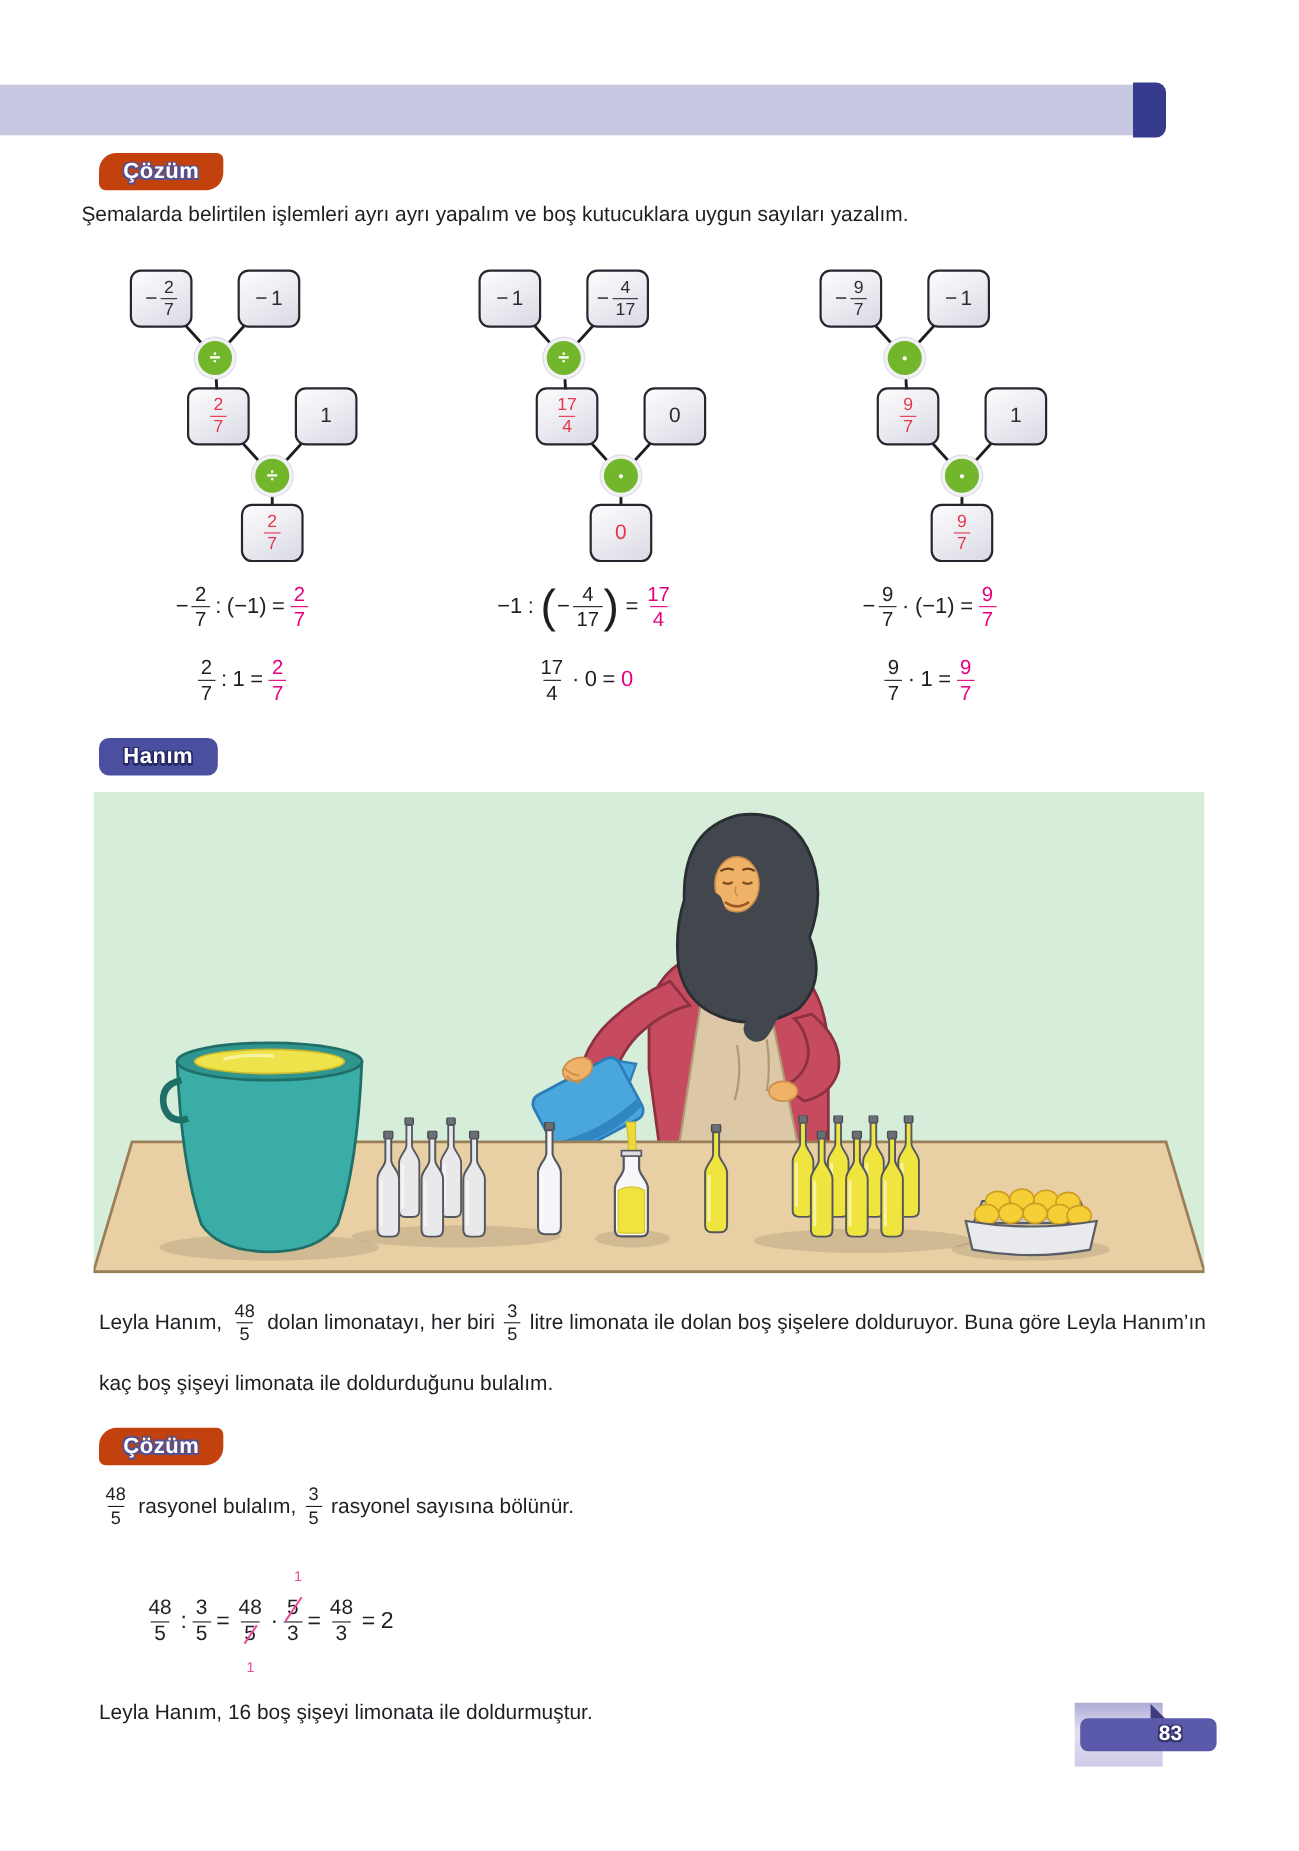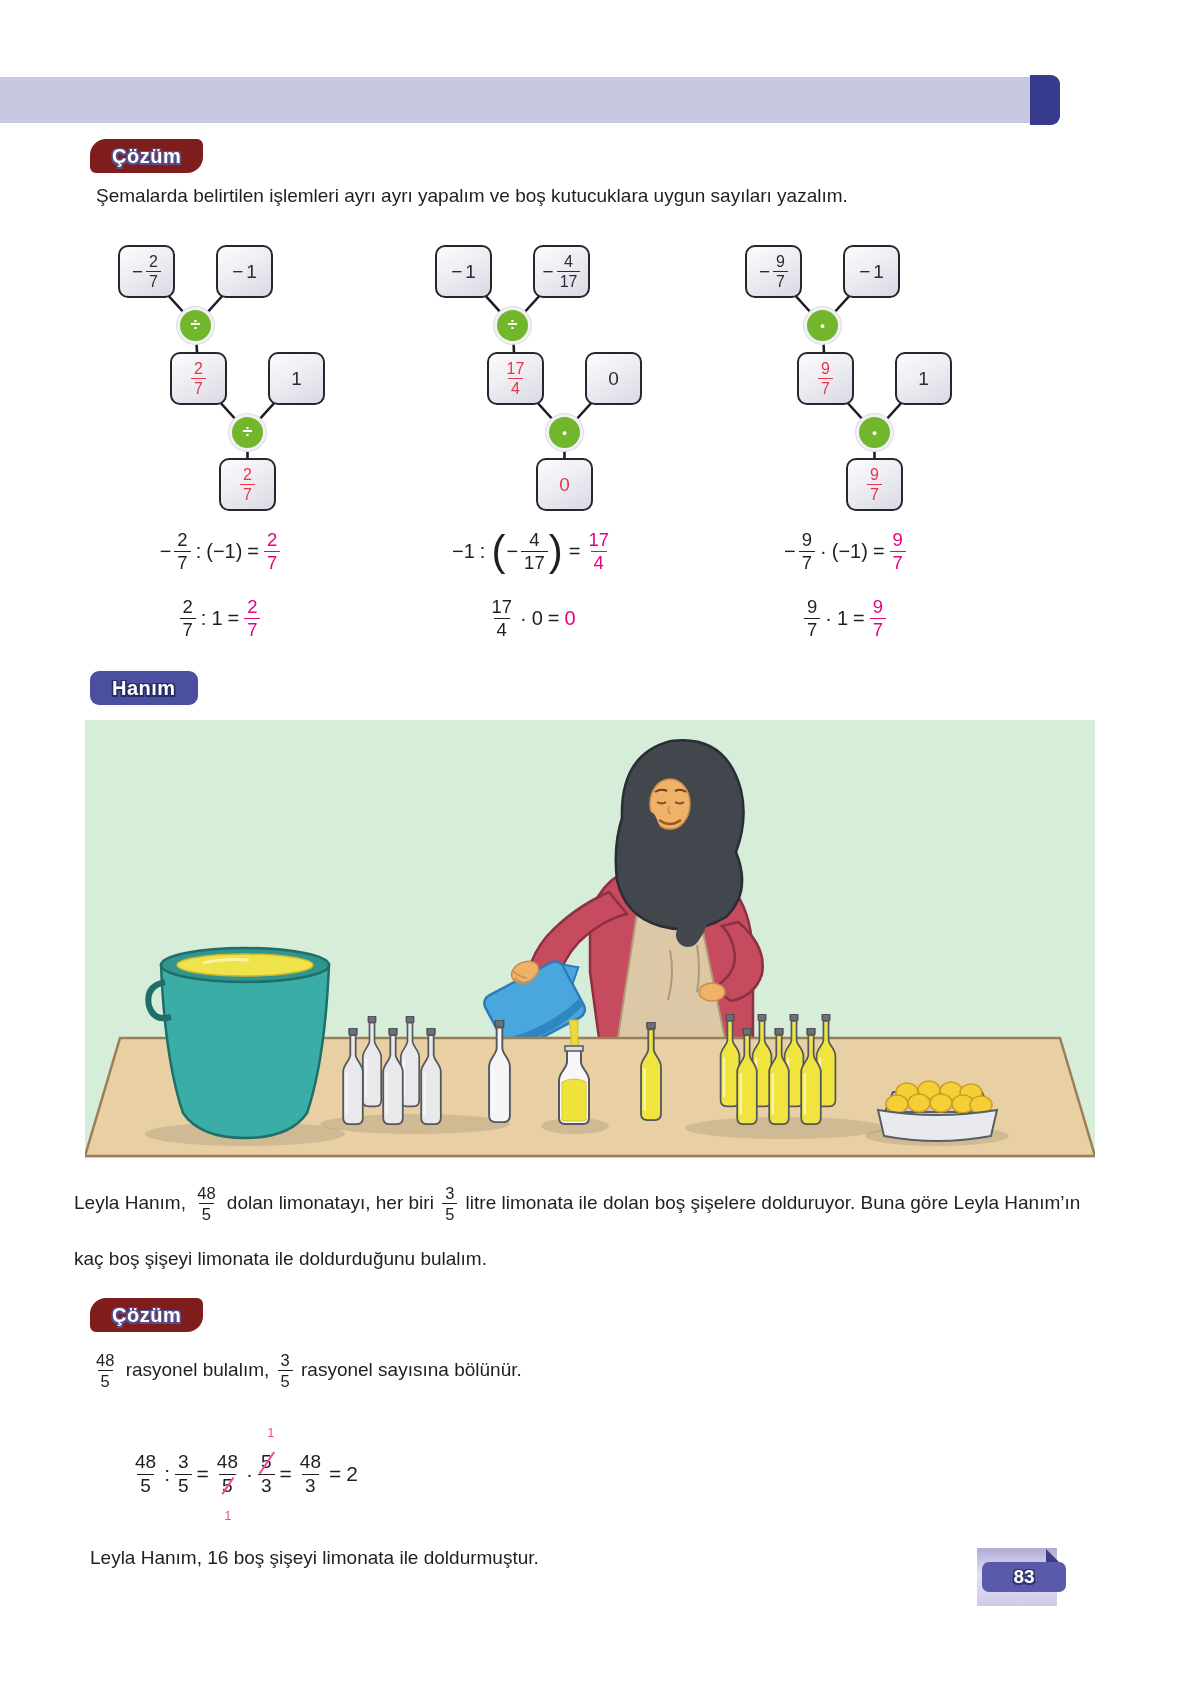--- a/index.html
+++ b/index.html
@@ -13,21 +13,21 @@
   #top-bar { left:0; top:77px; width:1040px; height:46px; background:#c9c8e3; }
   #top-cap { left:1030px; top:75px; width:30px; height:50px; background:#363b8e; border-radius:0 9px 9px 0; }
 
   
   .badge {
     display:inline-flex; align-items:center; justify-content:center;
     height:34px; padding:0 22px; font-size:20px; font-weight:bold; color:#ffffff;
     letter-spacing:0.5px;
   }
   .badge-lav {
-    background:#7f1d1d; border-radius:16px 6px 16px 6px;
+    background:#c2410c; border-radius:16px 6px 16px 6px;
     text-shadow:-1.5px -1.5px 0 #55508f, 1.5px -1.5px 0 #55508f, -1.5px 1.5px 0 #55508f, 1.5px 1.5px 0 #55508f, 0 2px 0 #55508f;
   }
   .badge-blue {
     background:#4b4f9f; border-radius:9px;
     text-shadow:-1.5px -1.5px 0 #272a66, 1.5px -1.5px 0 #272a66, -1.5px 1.5px 0 #272a66, 1.5px 1.5px 0 #272a66, 0 2px 0 #272a66;
   }
 
   .para { font-size:19px; line-height:1.45; }
 
   
@@ -84,32 +84,32 @@
   #calculation { display:flex; align-items:center; font-size:21px; }
   #calculation .frac { font-size:19px; }
 
   
   #pn-light { left:977px; top:1548px; width:80px; height:58px;
     background:linear-gradient(180deg,#aeabd6,#e2e0f2 45%,#cfcce9); }
   #pn-fold { left:1046px; top:1549px; width:0; height:0;
     border-bottom:14px solid #3e3c7e; border-right:14px solid transparent; }
   #pn-badge { left:982px; top:1562px; width:84px; height:30px; background:#5b59a9; border-radius:7px;
     display:flex; align-items:center; justify-content:center; color:#fff; font-size:19px; font-weight:bold;
-    text-shadow:-1.5px -1.5px 0 #35336e, 1.5px -1.5px 0 #35336e, -1.5px 1.5px 0 #35336e, 1.5px 1.5px 0 #35336e; }
+    text-shadow:-1.5px -1.5px 0 #35336e, 1.5px -1.5px 0 #35336e, -1.5px 1.5px 0 #35336e, 1.5px 1.5px 0 #35336e;padding-left:40px; }
 </style>
 </head>
 <body>
 
 <div class="abs" id="top-bar"></div>
 <div class="abs" id="top-cap"></div>
 
 <div class="abs" style="left:90px; top:139px;">
   <span class="badge badge-lav">Çözüm</span>
 </div>
-<div class="abs para" style="left:96px; top:182px; width:1010px;">Şemalarda belirtilen işlemleri ayrı ayrı yapalım ve boş kutucuklara uygun sayıları yazalım.</div>
+<div class="abs para" style="left:74px; top:182px; width:1010px;">Şemalarda belirtilen işlemleri ayrı ayrı yapalım ve boş kutucuklara uygun sayıları yazalım.</div>
 
 <div class="abs" id="diagram-row">
     <div class="diagram" style="left: 118px;">
       <svg width="210" height="270" class="wires">
         <line x1="28.5" y1="26.5" x2="77.5" y2="80.5" stroke="#1c1c22" stroke-width="2.6"></line>
         <line x1="126.5" y1="26.5" x2="77.5" y2="80.5" stroke="#1c1c22" stroke-width="2.6"></line>
         <line x1="77.5" y1="80.5" x2="80.5" y2="133.5" stroke="#1c1c22" stroke-width="2.6"></line>
         <line x1="80.5" y1="133.5" x2="129.5" y2="187.5" stroke="#1c1c22" stroke-width="2.6"></line>
         <line x1="178.5" y1="133.5" x2="129.5" y2="187.5" stroke="#1c1c22" stroke-width="2.6"></line>
         <line x1="129.5" y1="187.5" x2="129.5" y2="239.5" stroke="#1c1c22" stroke-width="2.6"></line>
@@ -474,21 +474,21 @@
       <ellipse cx="834" cy="383" rx="11" ry="9"></ellipse>
       <ellipse cx="856" cy="383" rx="11" ry="9"></ellipse>
       <ellipse cx="878" cy="384" rx="11" ry="9"></ellipse>
       <ellipse cx="896" cy="385" rx="11" ry="9"></ellipse>
     </g>
     <path d="M793,390 Q852,400 912,390 L906,416 Q852,426 799,416 Z" fill="#e8eaee" stroke="#5a5d64" stroke-width="2"></path>
   </g>
 </svg>
 </div>
 
-<div class="abs rich" id="problem" style="left:74px; top:1175px; width:1010px;"><span class="mtxt">Leyla Hanım, </span><span class="mrow">
+<div class="abs rich" id="problem" style="left:90px; top:1175px; width:1010px;"><span class="mtxt">Leyla Hanım, </span><span class="mrow">
       <span class="frac">
         <span class="fn">48</span>
         <span class="fd">5</span>
       </span>
     </span><span class="mtxt"> dolan limonatayı, her biri </span><span class="mrow">
       <span class="frac">
         <span class="fn">3</span>
         <span class="fd">5</span>
       </span>
     </span><span class="mtxt"> litre limonata ile dolan boş şişelere dolduruyor. Buna göre Leyla Hanım’ın kaç boş şişeyi limonata ile doldurduğunu bulalım.</span></div>

